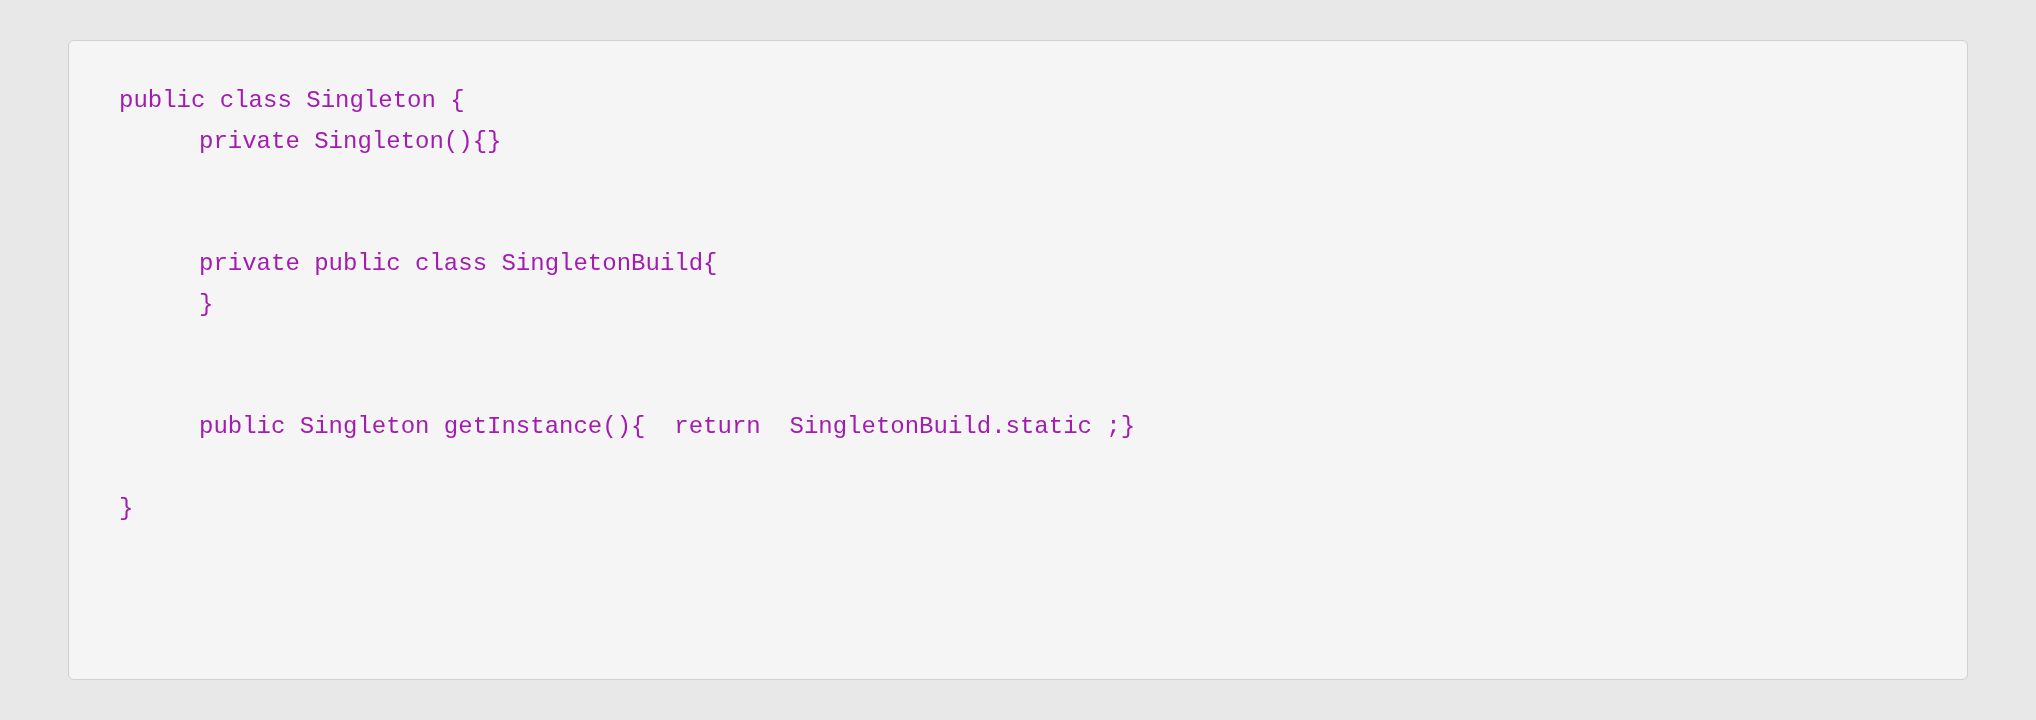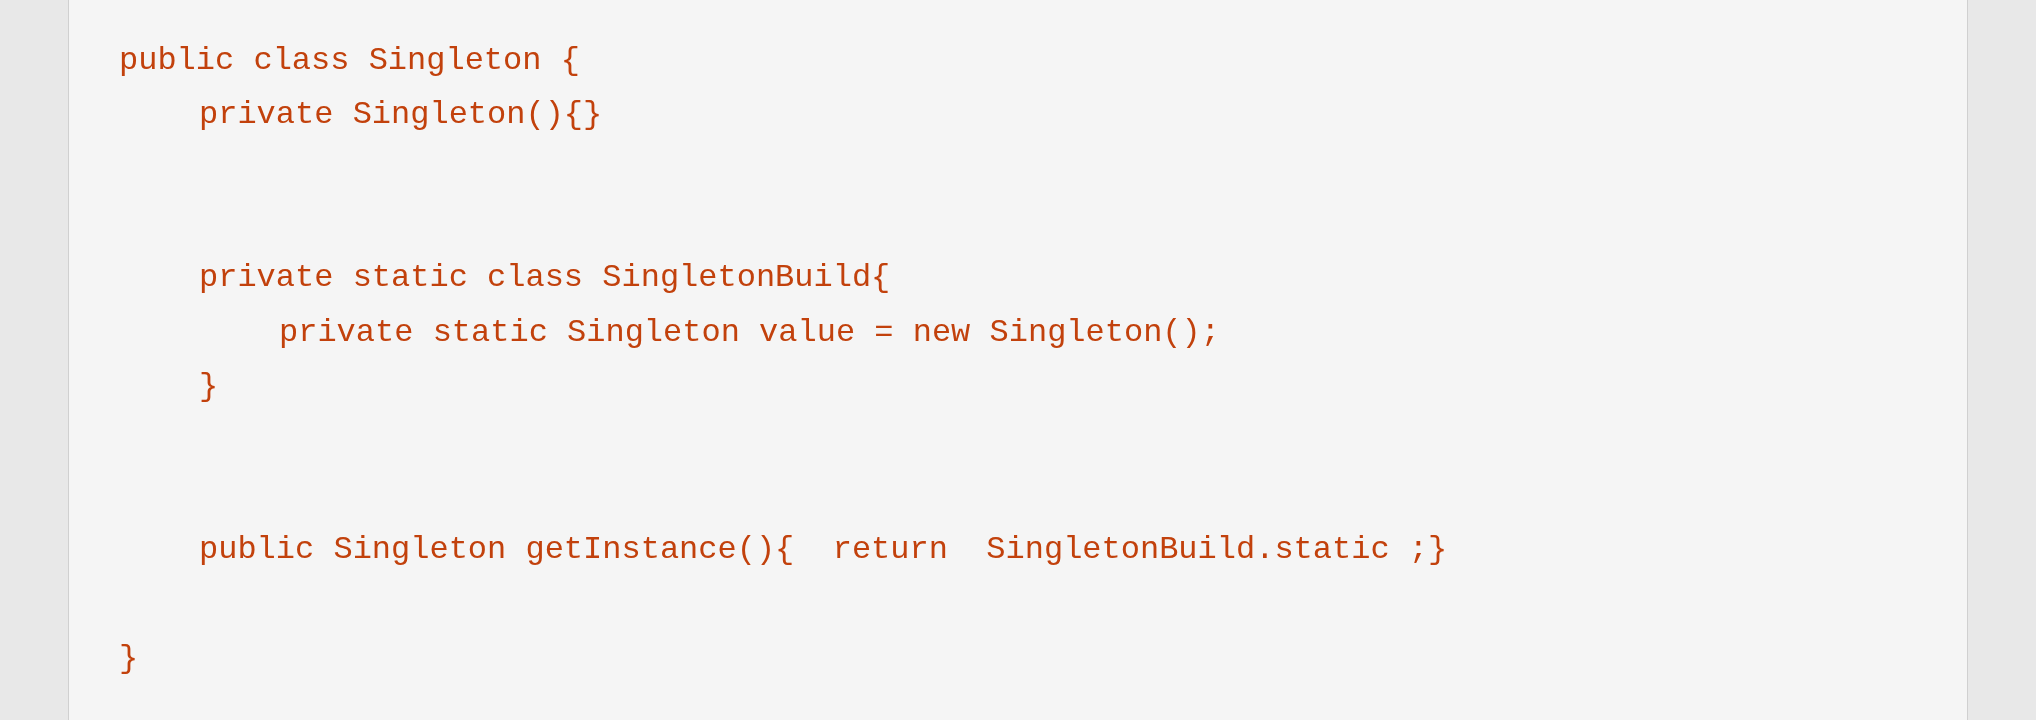--- a/index.html
+++ b/index.html
@@ -24,23 +24,23 @@
       border-radius: 6px;
       padding: 40px 50px;
       width: 1900px;
       min-height: 640px;
       display: flex;
       flex-direction: column;
       justify-content: flex-start;
     }
 
     .code-block {
-      font-size: 32px;
+      font-size: 24px;
       line-height: 1.7;
-      color: #c2410c;
+      color: #a21caf;
     }
 
     .line {
       display: block;
       white-space: pre;
     }
 
     .indent1 {
       padding-left: 80px;
     }
@@ -57,22 +57,21 @@
 </head>
 <body>
 
 <div class="code-container">
   <div class="code-block">
 
     <span class="line">public class Singleton {</span>
     <span class="line indent1">private Singleton(){}</span>
     <span class="empty-line"></span>
     <span class="empty-line"></span>
-    <span class="line indent1">private static class SingletonBuild{</span>
-    <span class="line indent2">private static Singleton value = new Singleton();</span>
+    <span class="line indent1">private public class SingletonBuild{</span>
     <span class="line indent1">}</span>
     <span class="empty-line"></span>
     <span class="empty-line"></span>
     <span class="line indent1">public Singleton getInstance(){  return  SingletonBuild.static ;}</span>
     <span class="empty-line"></span>
     <span class="line">}</span>
 
   </div>
 </div>
 

